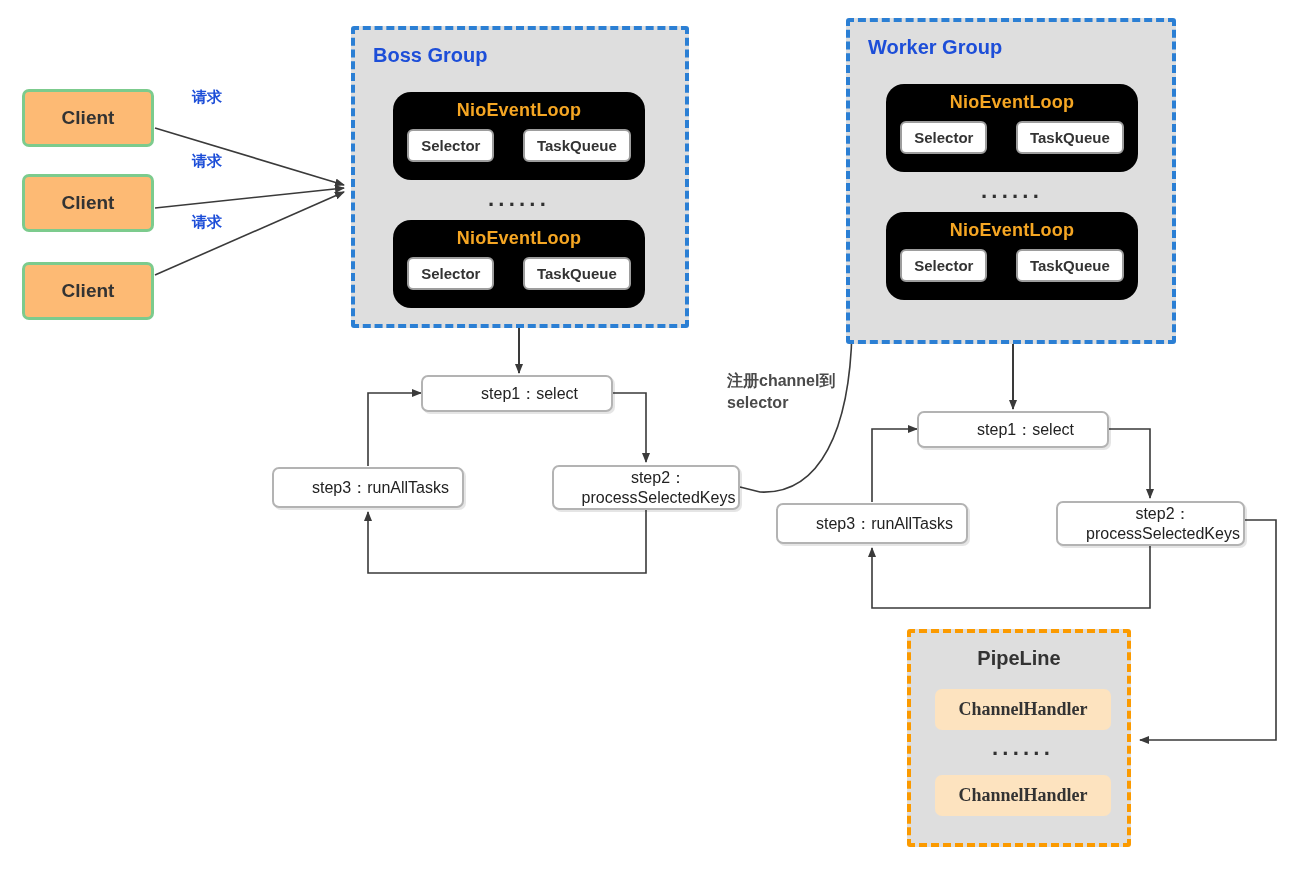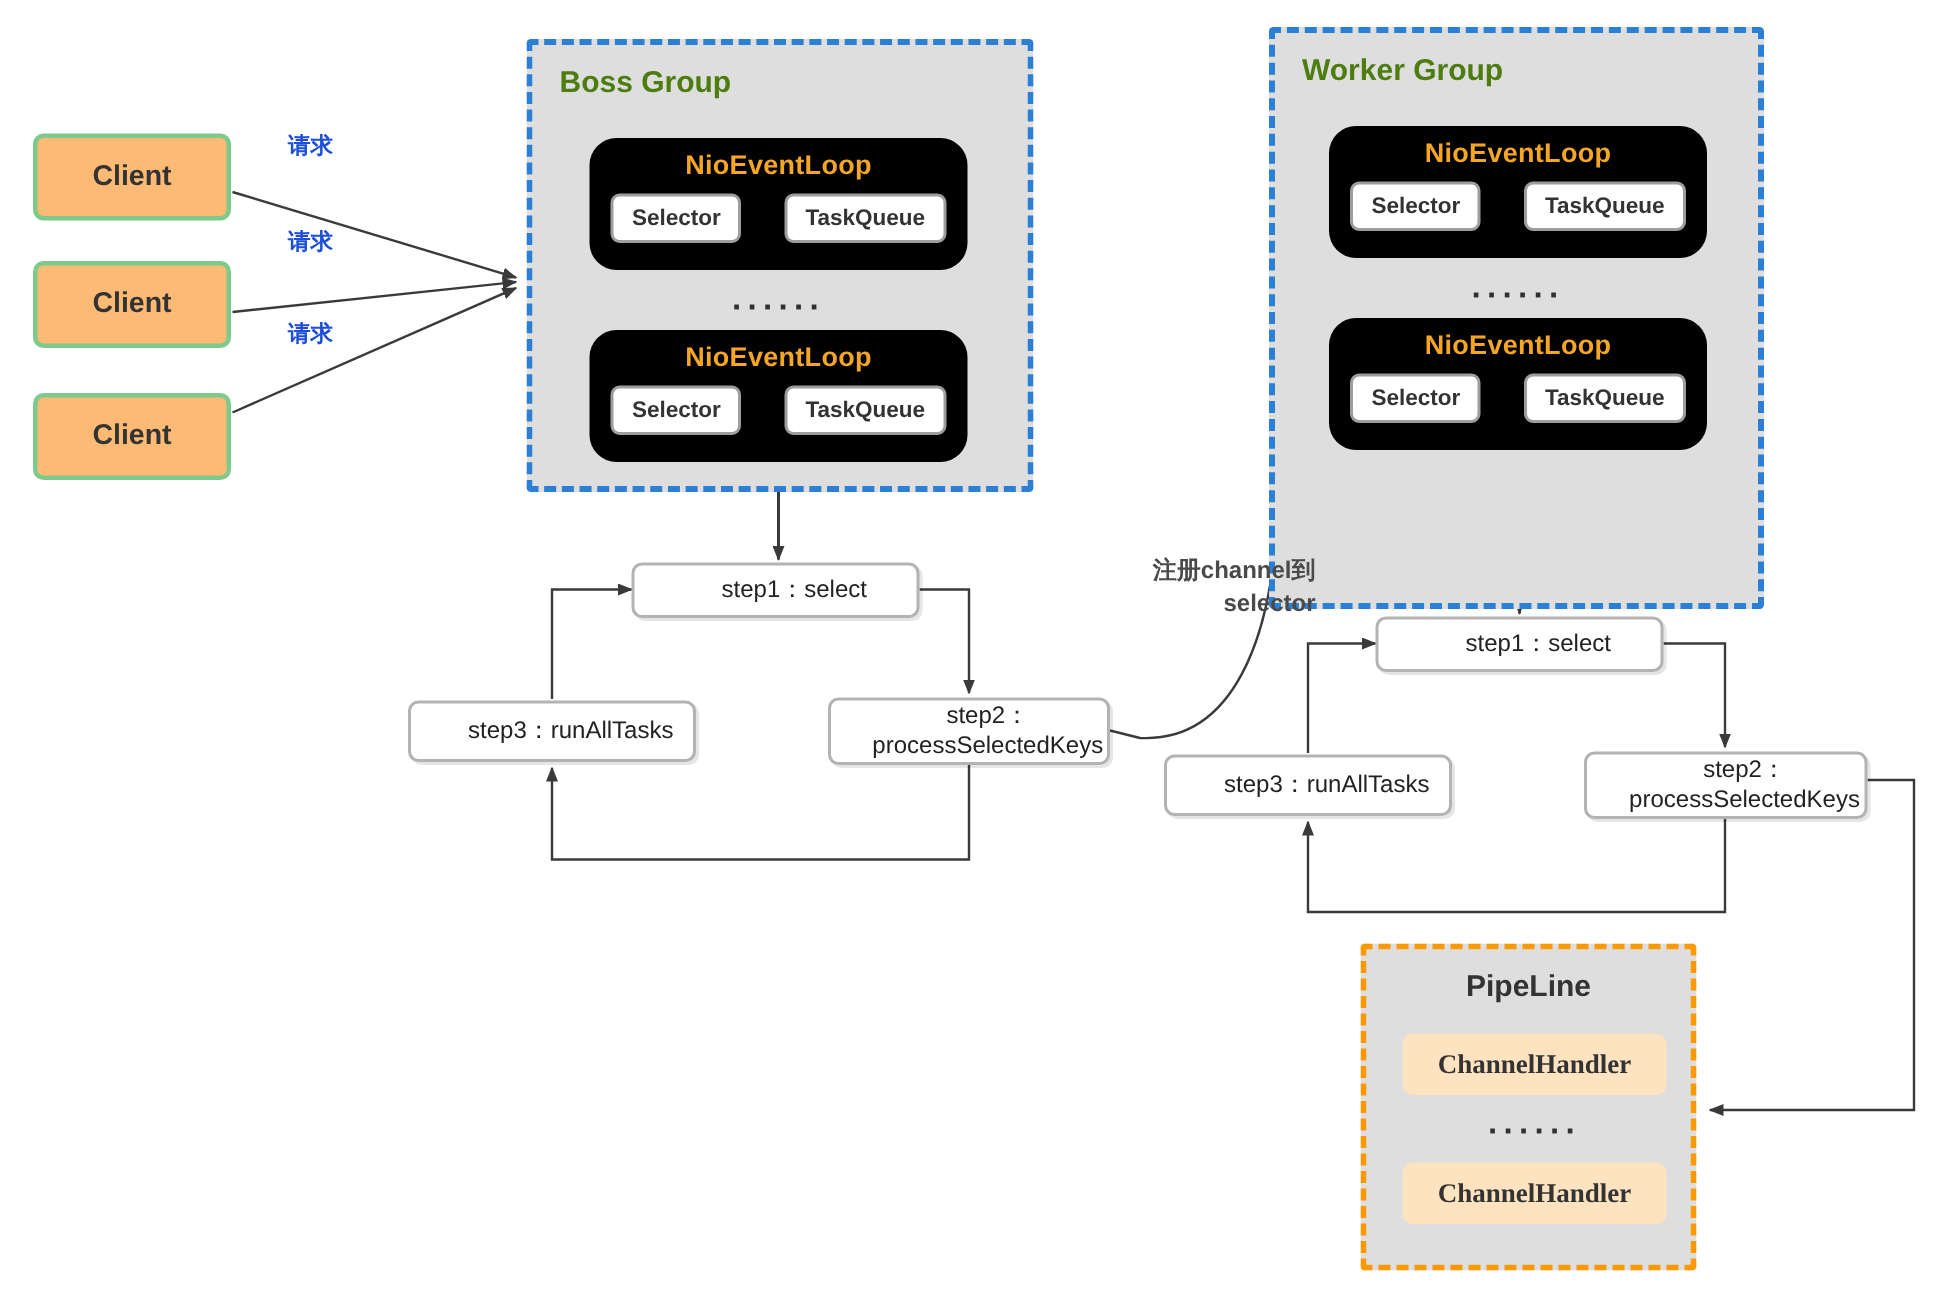--- a/index.html
+++ b/index.html
@@ -34,21 +34,21 @@
   
   .group-box {
     background: #dedede;
     border: 4px dashed #2b7fd4;
     border-radius: 3px;
   }
   .group-title {
     position: absolute;
     font-size: 20px;
     font-weight: bold;
-    color: #4d7c0f;
+    color: #1d4ed8;
     left: 18px;
     top: 14px;
   }
 
   
   .nel-box {
     background: #000000;
     border-radius: 18px;
   }
   .nel-title {
@@ -131,21 +131,21 @@
   .cn-label {
     font-size: 15px;
     font-weight: bold;
     color: #1d4ed8;
     white-space: nowrap;
   }
   .register-label {
     font-size: 16px;
     font-weight: bold;
     color: #4a4a4a;
-    text-align: right;
+    text-align: left;
     line-height: 1.35;
   }
   .watermark {
     font-size: 19px;
     color: #a7a7a7;
     white-space: nowrap;
     opacity: .95;
   }
 
   svg.overlay {
@@ -222,21 +222,21 @@
 
     <div class="abs nel-box" style="left:38px; top:190px; width:252px; height:88px;">
       <div class="nel-title">NioEventLoop</div>
       <div class="nel-row">
         <div class="mini-box">Selector</div>
         <div class="mini-box">TaskQueue</div>
       </div>
     </div>
   </div>
 
-  <div class="abs group-box" style="left:846px; top:18px; width:330px; height:388px;">
+  <div class="abs group-box" style="left:846px; top:18px; width:330px; height:326px;">
     <div class="group-title">Worker Group</div>
 
     <div class="abs nel-box" style="left:36px; top:62px; width:252px; height:88px;">
       <div class="nel-title">NioEventLoop</div>
       <div class="nel-row">
         <div class="mini-box">Selector</div>
         <div class="mini-box">TaskQueue</div>
       </div>
     </div>
 

